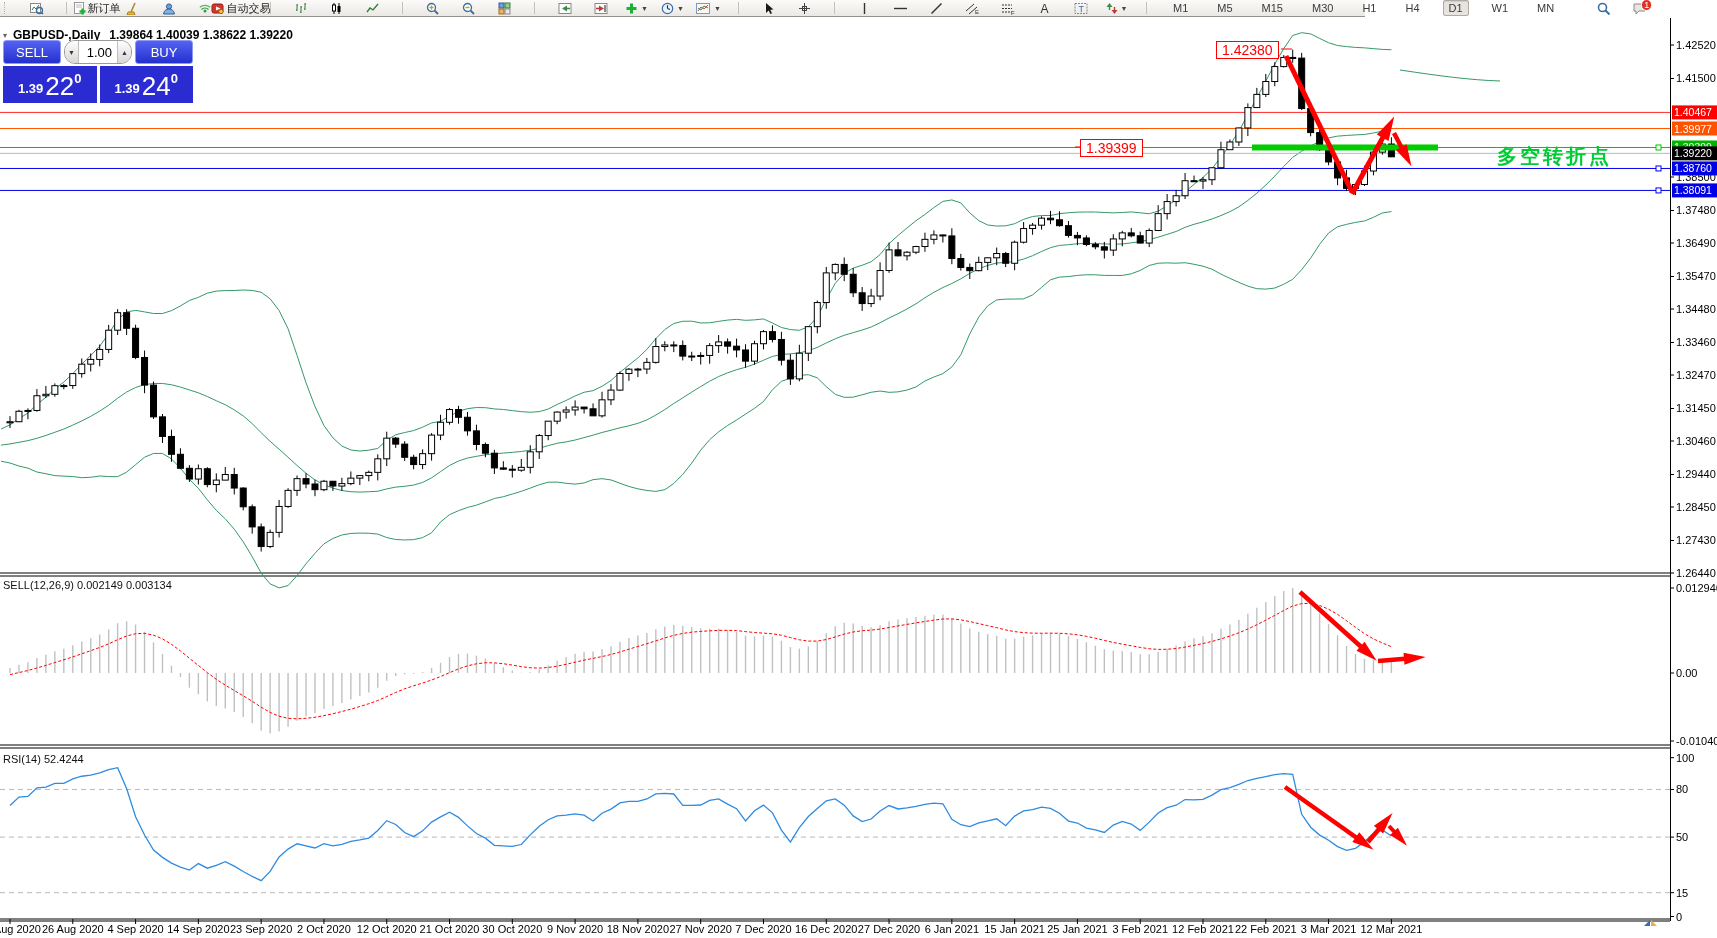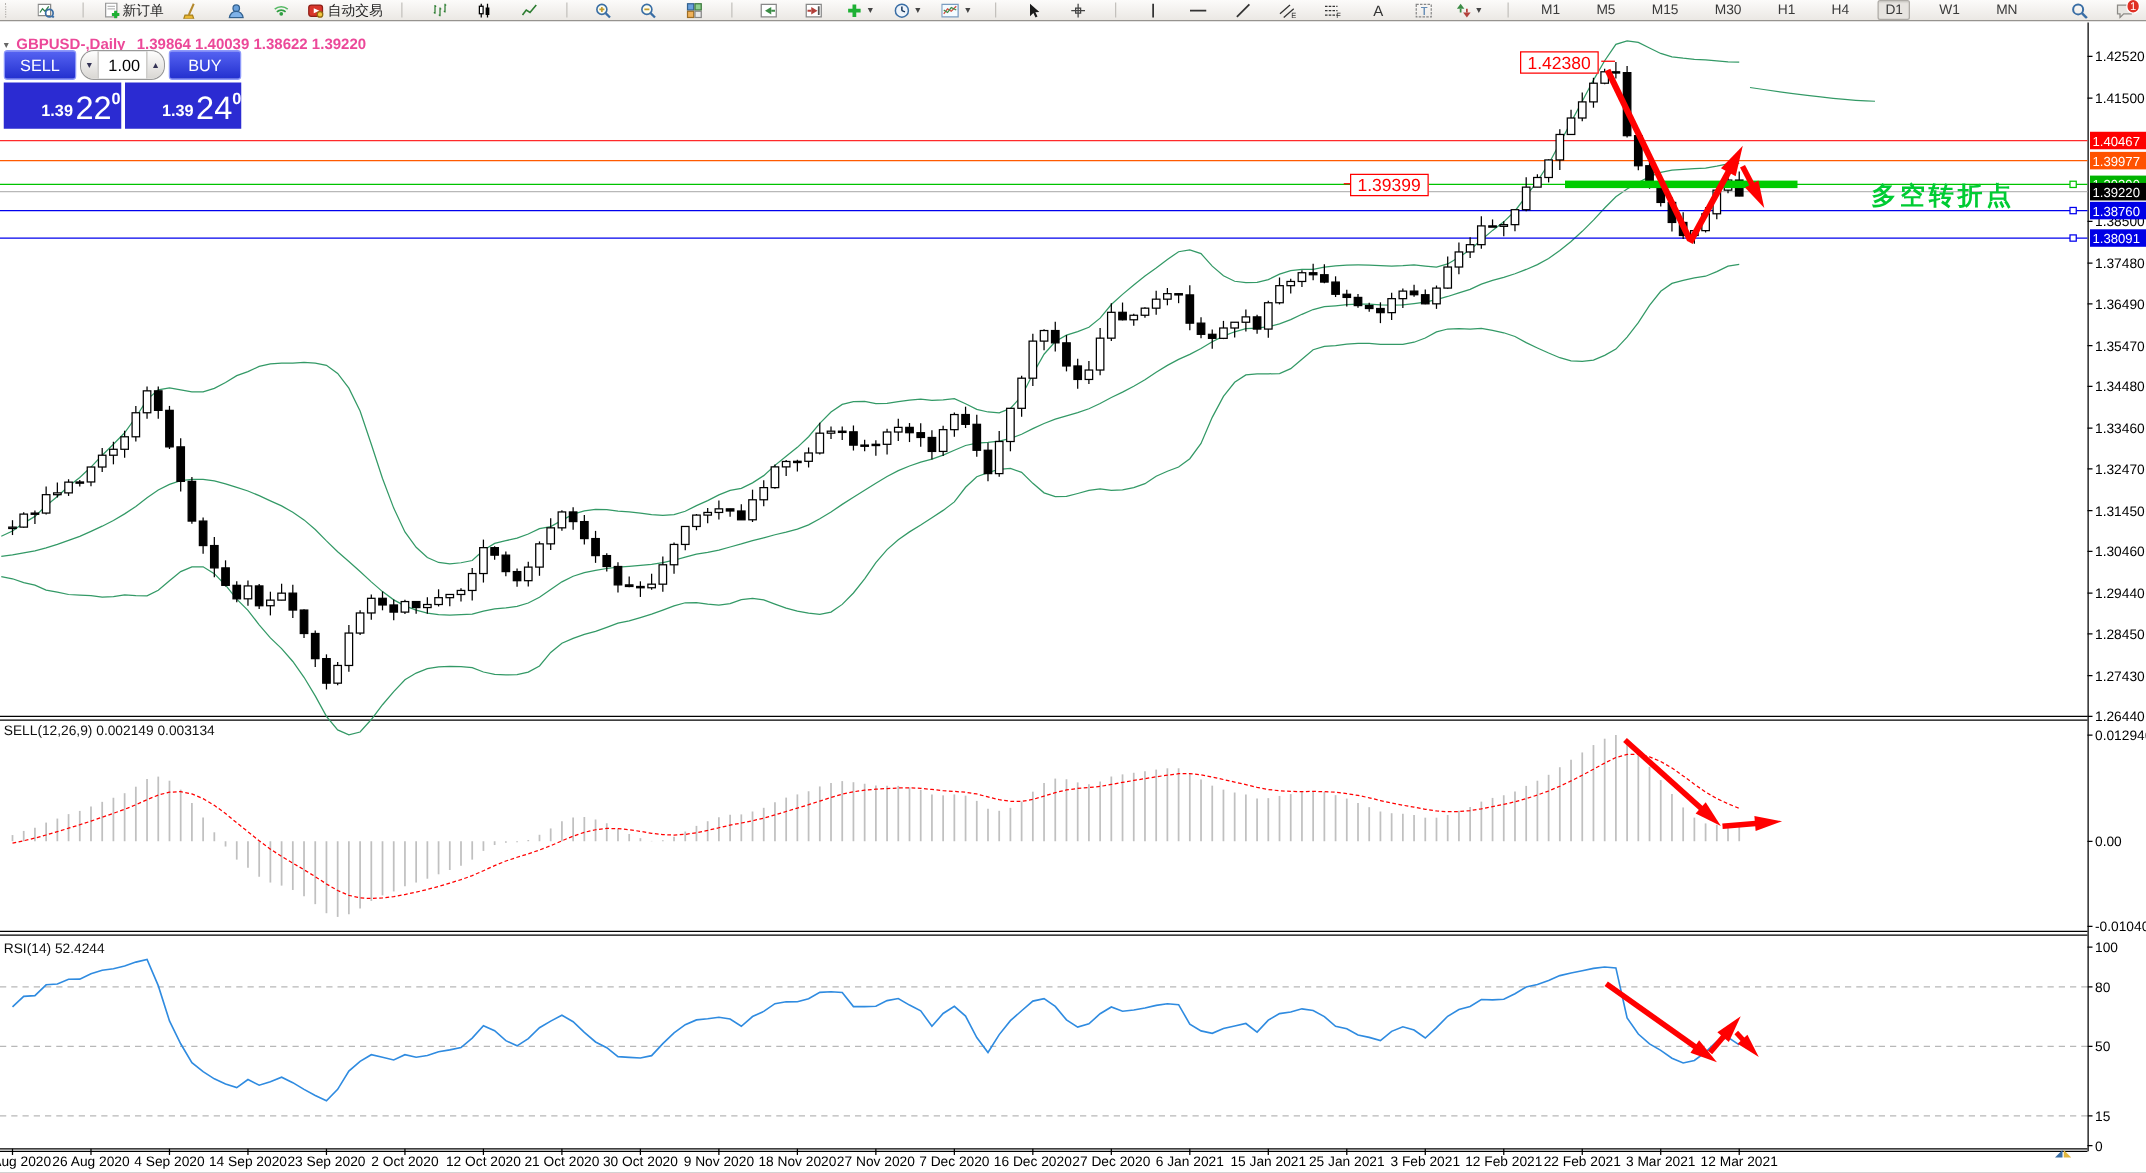--- a/index.html
+++ b/index.html
@@ -1,54 +1,54 @@
 <!DOCTYPE html>
 <html><head>
 <meta charset="utf-8">
 <style>
 *{margin:0;padding:0;box-sizing:border-box}
 body{font-family:"Liberation Sans","DejaVu Sans",sans-serif;background:#888}
 #app{position:relative;width:1717px;height:938px;background:#fff;overflow:hidden}
 
-.toolbar{position:absolute;left:0;top:0;width:1717px;height:17px;display:flex;align-items:center;
+.toolbar{position:absolute;left:0;top:0;width:1365px;height:17px;display:flex;align-items:center;
  background:linear-gradient(#fcfbfa,#ebe8e4);border-bottom:1px solid #96938f;z-index:10;padding:0 2px;gap:17px}
 .tbtn{height:16px;min-width:19px;display:flex;align-items:center;justify-content:center;gap:2px;padding:0 2px;
  font-size:11px;color:#222;border-radius:2px}
 .tbtn svg{display:block}
 .tsep{width:1px;height:12px;background:#c4c1bd;margin:0 3px;flex:none}
 .tgrip{width:4px;height:12px;border-left:1px dotted #b5b2ae;margin:0 2px;flex:none}
 .tlabel{font-size:11px;white-space:nowrap}
 .drop{font-size:7px;color:#444;margin-left:1px}
 .tf{font-size:11px;color:#3a3a3a;padding:1px 5px;border:1px solid transparent;border-radius:2px}
 .tf.active{background:#e7e4e0;border:1px solid #aeaba6;box-shadow:inset 0 1px 1px #cfccc8}
 .spacer{flex:1}
 .chat-badge{position:relative}
 .badge{position:absolute;top:-1px;right:-3px;background:#e03024;color:#fff;border-radius:7px;font-size:9px;
  line-height:10px;min-width:11px;text-align:center;border:1px solid #fff}
 
-.title-line{position:absolute;left:13px;top:28px;z-index:6;font-size:12px;font-weight:bold;color:#ec4899;white-space:nowrap}
+.title-line{position:absolute;left:13px;top:28px;z-index:6;font-size:12px;font-weight:bold;color:#000000;white-space:nowrap}
 .title-line .ohlc{margin-left:9px;font-weight:bold}
 .collapse-tri{position:absolute;left:3px;top:31px;z-index:6;font-size:8px;color:#666}
 .ind-label{position:absolute;z-index:6;font-size:11px;color:#111;white-space:nowrap}
 .plabel{position:absolute;z-index:7;border:1px solid #ff0000;color:#ff0000;background:#fff;
  font-size:14px;line-height:16px;padding:0 5px;white-space:nowrap}
 .cn-note{position:absolute;left:1497px;top:143px;z-index:7;font-size:20px;font-weight:bold;color:#00cc33;
  letter-spacing:3px;white-space:nowrap}
 
 .otp{position:absolute;left:3px;top:40px;width:190px;z-index:6}
 .otp-row1{display:flex;gap:3px;height:24px}
 .obtn{flex:0 0 58px;display:flex;align-items:center;justify-content:center;color:#fff;font-size:13px;font-weight:normal;
  background:linear-gradient(#5563f2,#2330cf);border:1px solid #8d99fa;border-radius:3px}
 .vol{flex:1;display:flex;border:1px solid #9a9a9a;background:#fff;border-radius:11px;overflow:hidden}
 .volbtn{width:14px;display:flex;align-items:center;justify-content:center;font-size:7px;color:#335;
  background:linear-gradient(#fefefe,#d9d7d3);flex:none}
 .volbtn.dn{border-right:1px solid #c0bebb}.volbtn.up{border-left:1px solid #c0bebb}
 .volval{flex:1;display:flex;align-items:center;justify-content:flex-end;padding-right:5px;font-size:13px;color:#000}
 .otp-row2{display:flex;gap:3px;height:37px;margin-top:2px}
-.pq{flex:1;background:#2b2bd2;color:#fff;display:flex;align-items:flex-end;justify-content:flex-end;padding-bottom:3px}
+.pq{flex:1;background:#2b2bd2;color:#fff;display:flex;align-items:flex-end;justify-content:center;padding-bottom:3px}
 .pq .psmall{font-size:13px;font-weight:bold;margin:0 2px 4px 0}
 .pq .pbig{font-size:26px;line-height:27px;font-weight:normal}
 .pq .psup{font-size:13px;font-weight:bold;margin-bottom:14px}
 svg text{user-select:none}
 </style>
 </head>
 <body>
 
 <div id="app">
 

